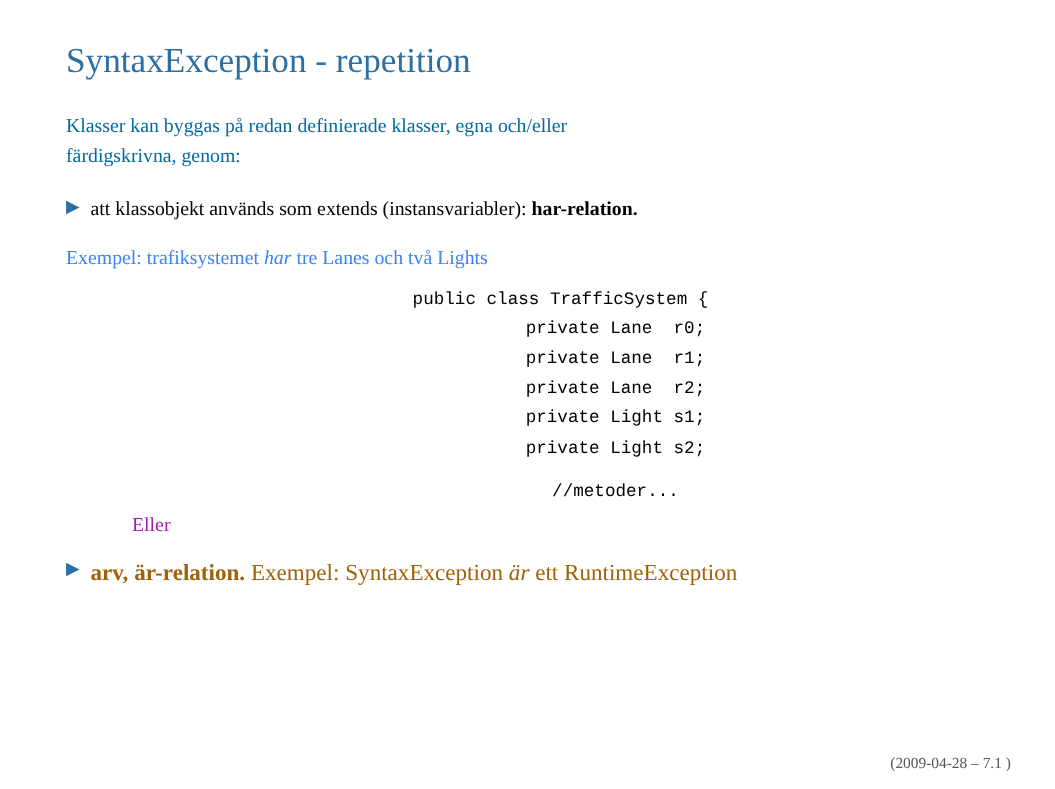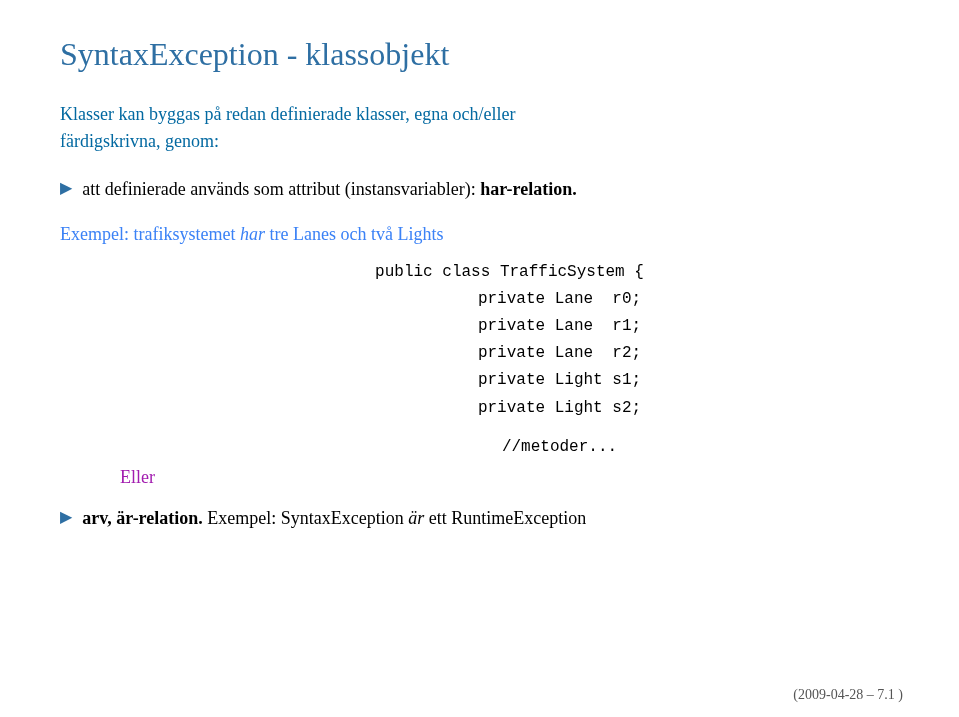--- a/index.html
+++ b/index.html
@@ -104,23 +104,23 @@
       margin-top: 10px;
     }
 
     .bottom-bullet-item {
       display: flex;
       align-items: flex-start;
       margin-bottom: 8px;
     }
 
     .bottom-bullet-text {
-      font-size: 18px;
+      font-size: 21px;
       line-height: 1.6;
-      color: #000000;
+      color: #a16207;
       font-family: Liberation Serif, serif;
     }
 
     .bottom-bullet-text em {
       font-style: italic;
     }
 
     .bottom-bullet-text .bold {
       font-weight: bold;
     }
@@ -130,49 +130,49 @@
       font-size: 16px;
       color: #000;
       margin-left: 60px;
       margin-top: 6px;
       line-height: 1.7;
     }
 
     .footer {
       position: fixed;
       bottom: 14px;
-      right: 56px;
+      right: 40px;
       font-size: 14px;
       color: #555;
     }
 
     .slide-container {
       position: relative;
       min-height: 717px;
     }
   </style>
 </head>
 <body>
 
 <div class="slide-container">
 
   <h1 class="slide-title">
-    <span>SyntaxException</span><span> - </span><span>klassobjekt</span>
+    <span>SyntaxException</span><span> - </span><span>repetition</span>
   </h1>
 
   <p class="intro-text">
     <span>Klasser kan byggas på redan definierade klasser, egna och/eller</span><br>
     <span>färdigskrivna, genom:</span>
   </p>
 
   <div class="bullet-section">
     <div class="bullet-item">
       <span class="bullet-arrow">▶</span>
       <span class="bullet-text">
-        <span>att definierade används som attribut (instansvariabler): </span><span class="bold">har-relation.</span>
+        <span>att klassobjekt används som extends (instansvariabler): </span><span class="bold">har-relation.</span>
       </span>
     </div>
   </div>
 
   <div class="example-block">
     <p class="example-intro">
       <span>Exempel: trafiksystemet </span><em>har</em><span> tre Lanes och två Lights</span>
     </p>
 
     <div class="code-block">

